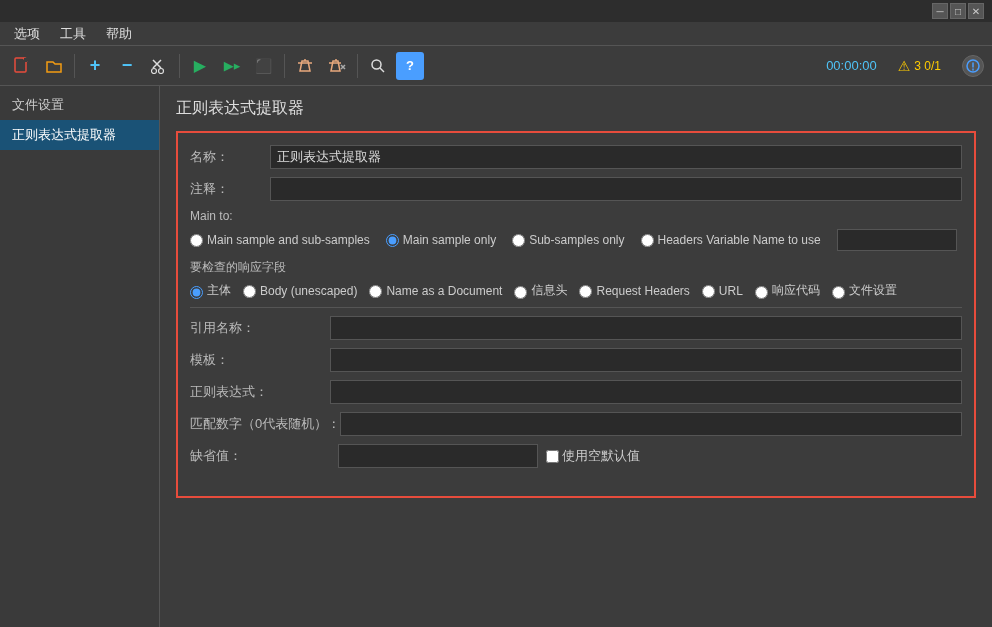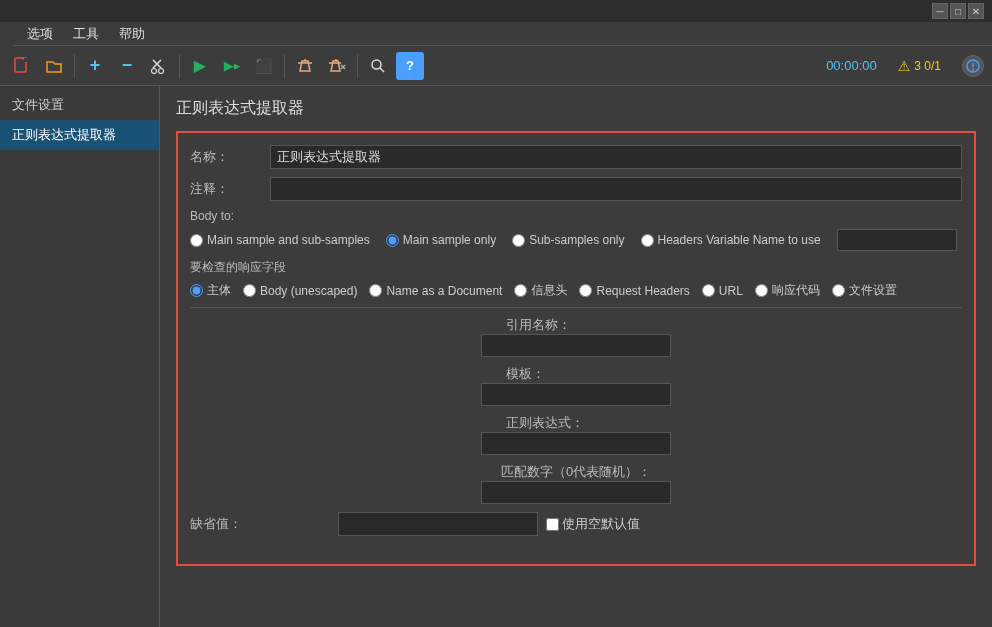--- a/index.html
+++ b/index.html
@@ -14,21 +14,20 @@
     }
 
     
     .menu-bar {
       background: #3c3c3c;
       height: 24px;
       display: flex;
       align-items: center;
       padding: 8px 4px;
       border-bottom: 1px solid #555;
-      margin-left: 13px;
     }
     .menu-item {
       padding: 2px 10px;
       color: #ddd;
       cursor: pointer;
       font-size: 13px;
     }
 
     
     .toolbar {
@@ -154,21 +153,21 @@
     }
     .radio-group {
       display: flex;
       align-items: center;
       gap: 16px;
       margin-bottom: 8px;
       flex-wrap: wrap;
     }
     .radio-item {
       display: flex;
-      align-items: center;
+      align-items: flex-end;
       gap: 4px;
       cursor: pointer;
       color: #ccc;
       font-size: 12px;
     }
     .radio-item input[type="radio"] {
       accent-color: #4a9eff;
       cursor: pointer;
     }
 
@@ -194,21 +193,20 @@
       border: none;
       border-top: 1px solid #555;
       margin: 8px 0;
     }
 
     
     .named-row {
       display: flex;
       align-items: center;
       margin-bottom: 8px;
-      flex-direction: column;
     }
     .named-label {
       color: #bbb;
       font-size: 13px;
       min-width: 140px;
     }
     .named-input {
       flex: 1;
       background: #2a2a2a;
       border: 1px solid #555;
@@ -356,21 +354,21 @@
         <span class="form-label">名称：</span>
         <input class="form-input" type="text" value="正则表达式提取器" style="">
       </div>
 
       <div class="form-row">
         <span class="form-label">注释：</span>
         <input class="form-input" type="text" style="">
       </div>
 
       <div class="field-section">
-        <div class="section-label">Body to:</div>
+        <div class="section-label">Main to:</div>
         <div class="radio-group">
           <label class="radio-item">
             <input type="radio" name="apply-to" style="">
             <span>Main sample and sub-samples</span>
           </label>
           <label class="radio-item">
             <input type="radio" name="apply-to" checked="" style="">
             <span>Main sample only</span>
           </label>
           <label class="radio-item">

